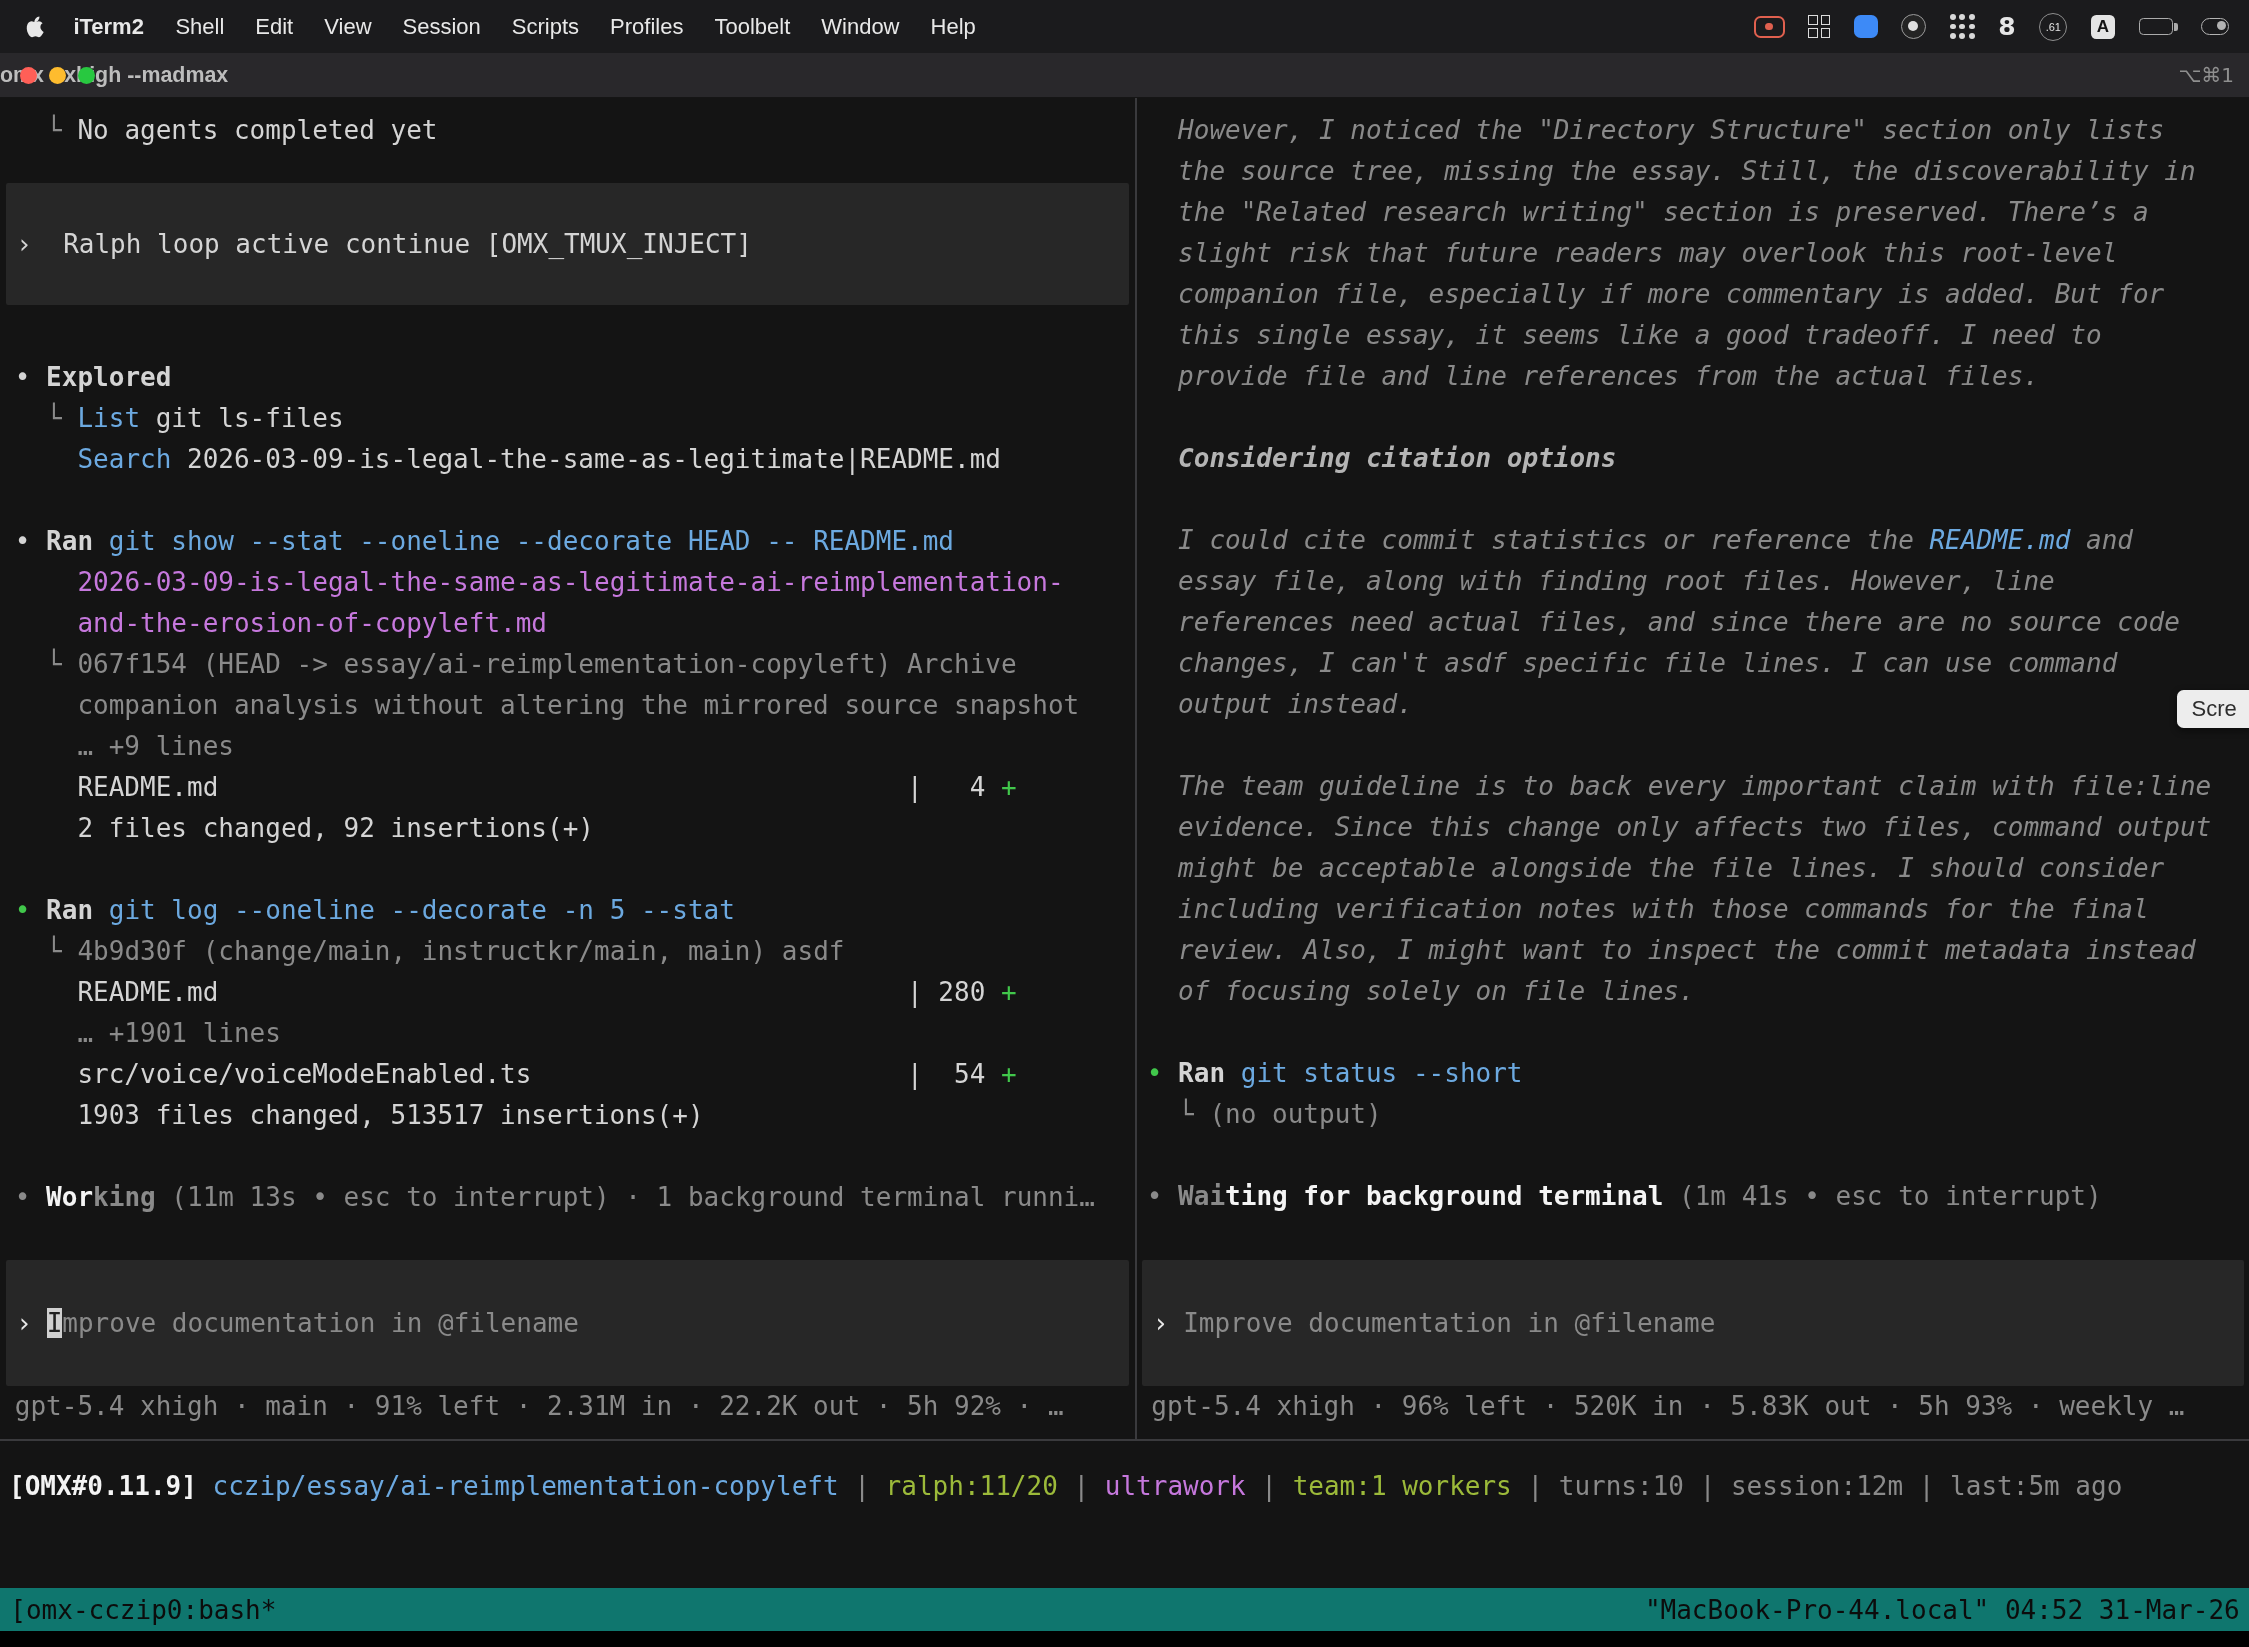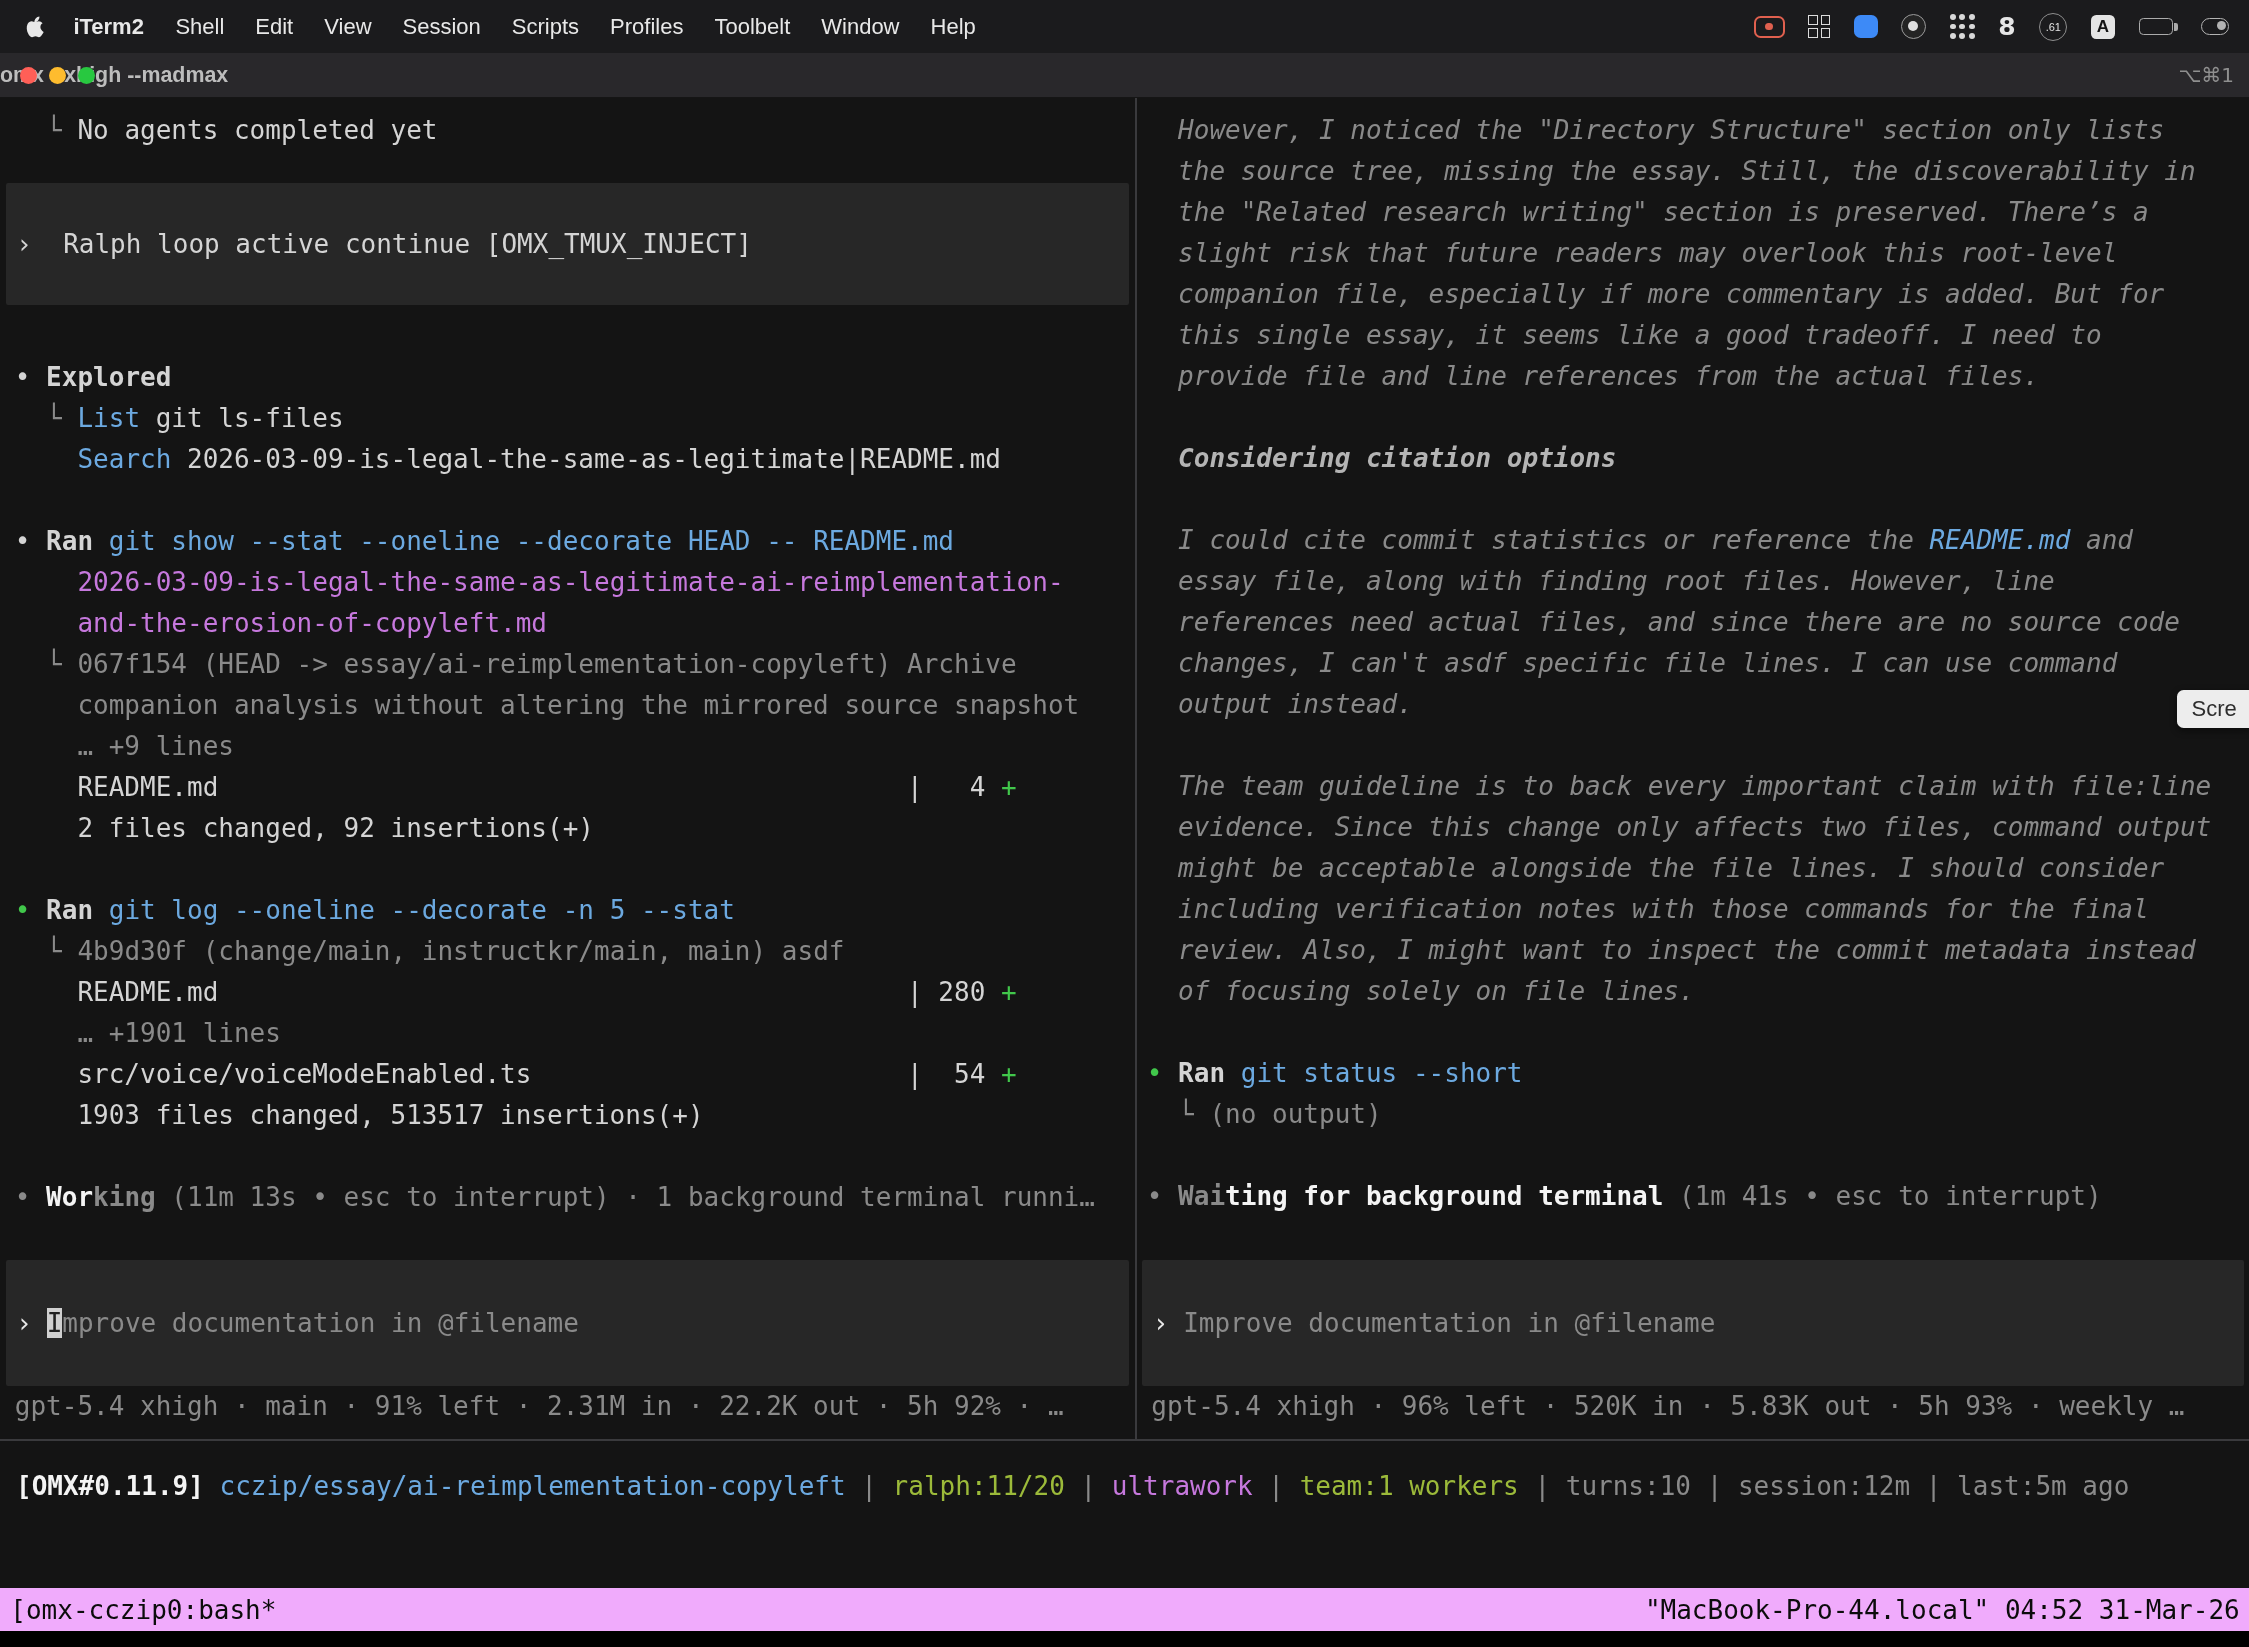--- a/index.html
+++ b/index.html
@@ -82,25 +82,25 @@
     margin:0 5.9px; height:126px; background:#272727; border-radius:2.2px;
     display:flex; align-items:center; padding:0 10.3px;
     font-size:26px; white-space:pre;
   }
   .input-prompt{ color:#e8e8e8; margin-right:14.8px; }
   .cursor{ background:#d0d0d0; color:#202020; }
   .cursor:empty{ background:transparent; }
   .input-text{ color:#8a8a8a; }
   .status-line{ height:41px; line-height:41px; font-size:26px; color:#8a8a8a; padding:0 14.8px; white-space:pre; overflow:hidden; }
 
-  .omx-line{ margin-top:25px; height:41px; line-height:41px; font-size:26px; padding:0 16px; white-space:pre; overflow:hidden; }
+  .omx-line{ margin-top:25px; height:41px; line-height:41px; font-size:26px; padding:0 9px; white-space:pre; overflow:hidden; }
 
   
   .tmux-bar{
-    height:43px; background:#f0abfc; color:#0c0c0c;
+    height:43px; background:#0f766e; color:#0c0c0c;
     display:flex; align-items:center; justify-content:space-between;
     padding:0 10.3px; font-size:26px; white-space:pre;
   }
 
   
   .screen-tooltip{
     position:absolute; right:0; top:690px; height:38px;
     background:#ededed; color:#2e2e2e; border-radius:6.6px 0 0 6.6px;
     display:flex; align-items:center; padding:0 13.3px 0 14.8px;
     font-family:"Liberation Sans",sans-serif; font-size:22px;

